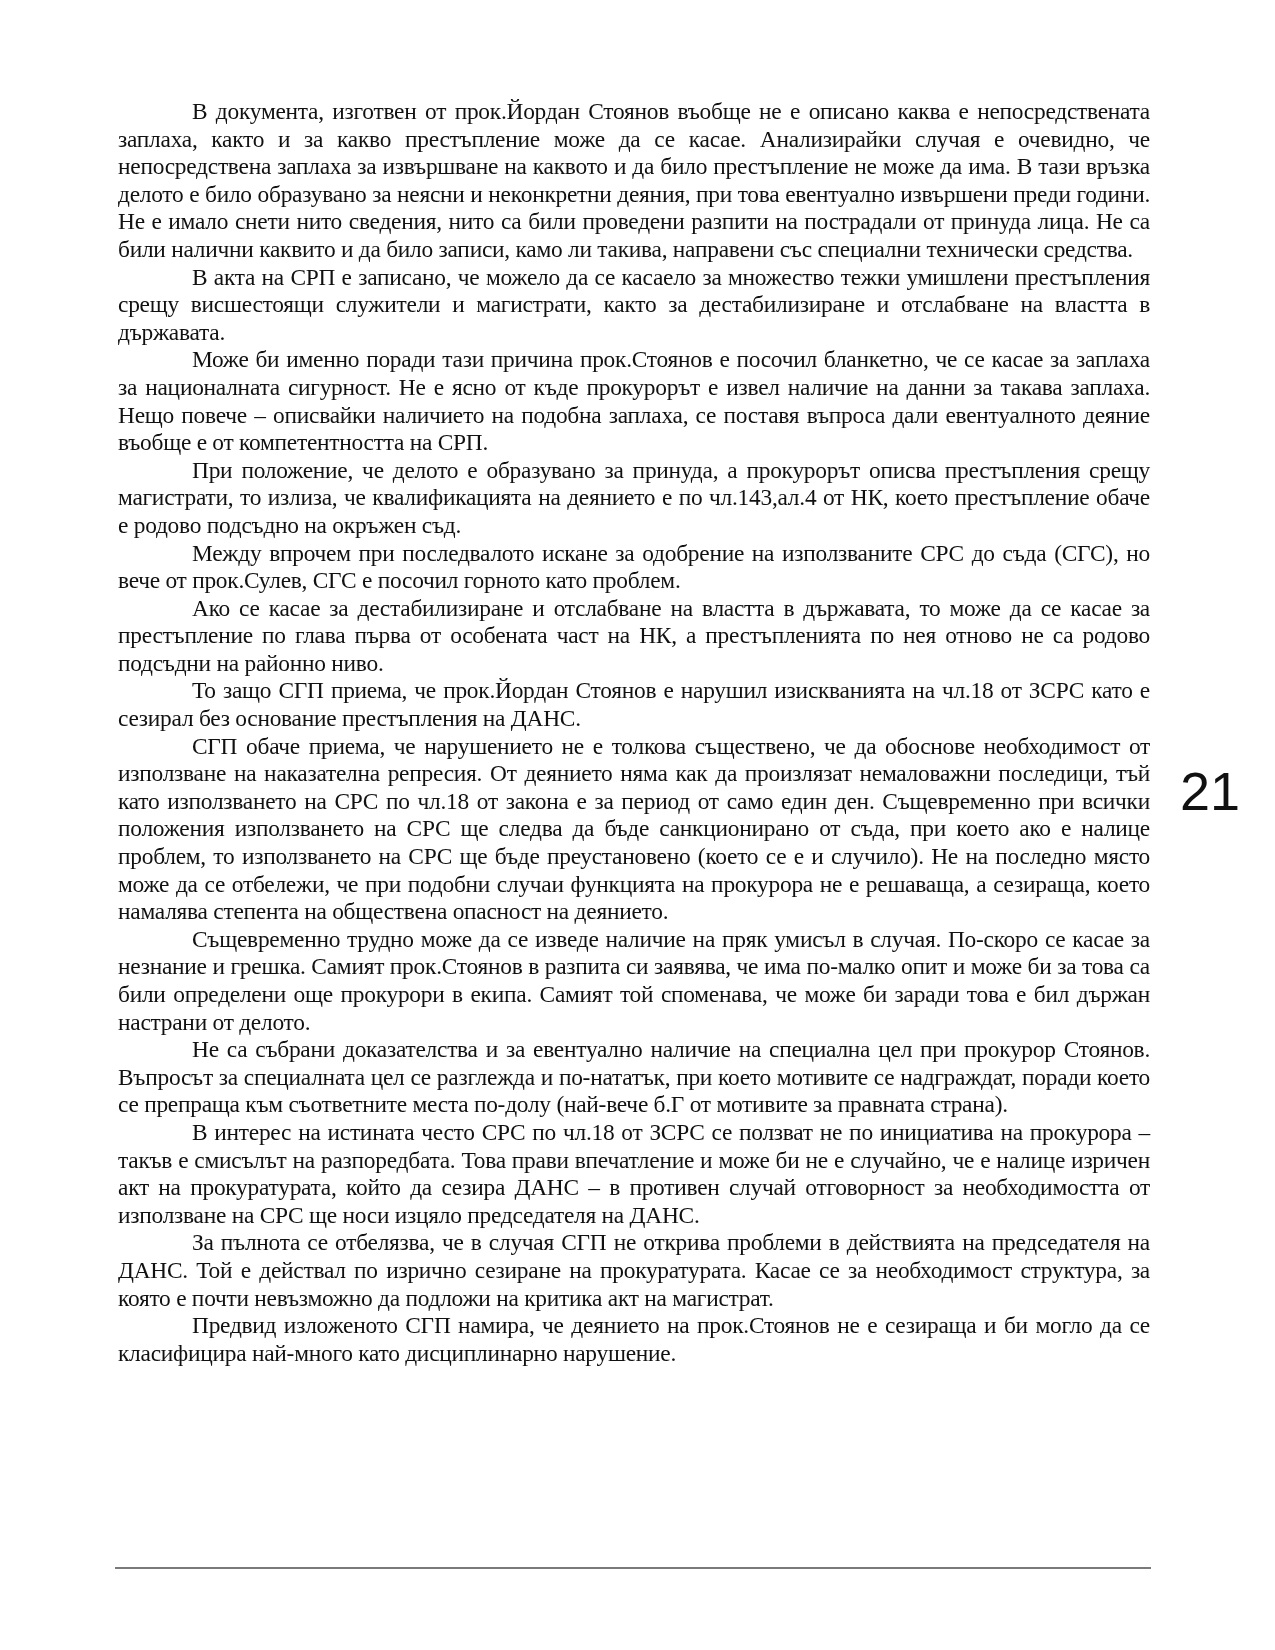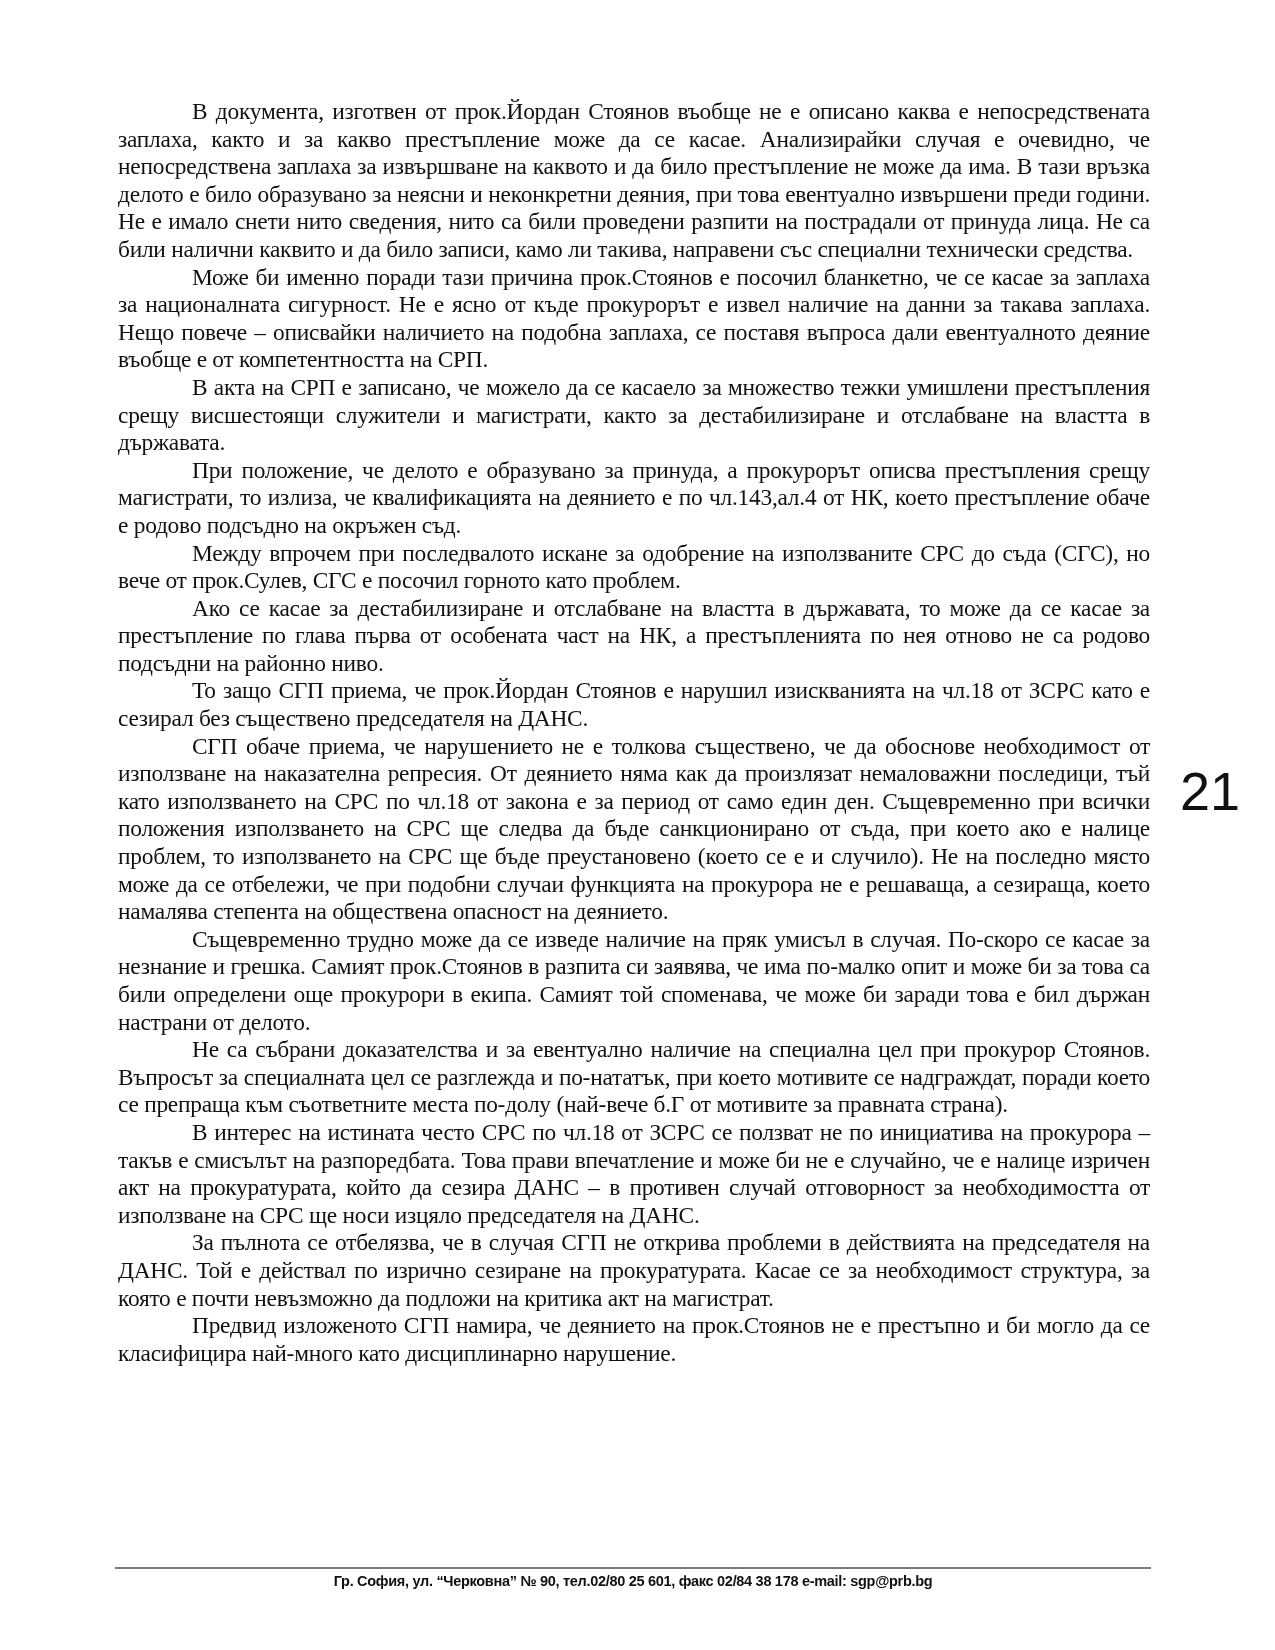--- a/index.html
+++ b/index.html
@@ -46,31 +46,30 @@
     letter-spacing: -0.3px;
     color: #111;
   }
 </style>
 </head>
 <body>
 
 <div class="page">
   <div class="body-text">
     <p>В документа, изготвен от прок.Йордан Стоянов въобще не е описано каква е непосредствената заплаха, както и за какво престъпление може да се касае. Анализирайки случая е очевидно, че непосредствена заплаха за извършване на каквото и да било престъпление не може да има. В тази връзка делото е било образувано за неясни и неконкретни деяния, при това евентуално извършени преди години. Не е имало снети нито сведения, нито са били проведени разпити на пострадали от принуда лица. Не са били налични каквито и да било записи, камо ли такива, направени със специални технически средства.</p>
+    <p>В акта на СРП е записано, че можело да се касаело за множество тежки умишлени престъпления срещу висшестоящи служители и магистрати, както за дестабилизиране и отслабване на властта в държавата.</p>
     <p>Може би именно поради тази причина прок.Стоянов е посочил бланкетно, че се касае за заплаха за националната сигурност. Не е ясно от къде прокурорът е извел наличие на данни за такава заплаха. Нещо повече – описвайки наличието на подобна заплаха, се поставя въпроса дали евентуалното деяние въобще е от компетентността на СРП.</p>
-    <p>В акта на СРП е записано, че можело да се касаело за множество тежки умишлени престъпления срещу висшестоящи служители и магистрати, както за дестабилизиране и отслабване на властта в държавата.</p>
     <p>При положение, че делото е образувано за принуда, а прокурорът описва престъпления срещу магистрати, то излиза, че квалификацията на деянието е по чл.143,ал.4 от НК, което престъпление обаче е родово подсъдно на окръжен съд.</p>
     <p>Между впрочем при последвалото искане за одобрение на използваните СРС до съда (СГС), но вече от прок.Сулев, СГС е посочил горното като проблем.</p>
     <p>Ако се касае за дестабилизиране и отслабване на властта в държавата, то може да се касае за престъпление по глава първа от особената част на НК, а престъпленията по нея отново не са родово подсъдни на районно ниво.</p>
-    <p>То защо СГП приема, че прок.Йордан Стоянов е нарушил изискванията на чл.18 от ЗСРС като е сезирал без съществено председателя на ДАНС.</p>
+    <p>То защо СГП приема, че прок.Йордан Стоянов е нарушил изискванията на чл.18 от ЗСРС като е сезирал без основание престъпления на ДАНС.</p>
     <p>СГП обаче приема, че нарушението не е толкова съществено, че да обоснове необходимост от използване на наказателна репресия. От деянието няма как да произлязат немаловажни последици, тъй като използването на СРС по чл.18 от закона е за период от само един ден. Същевременно при всички положения използването на СРС ще следва да бъде санкционирано от съда, при което ако е налице проблем, то използването на СРС ще бъде преустановено (което се е и случило). Не на последно място може да се отбележи, че при подобни случаи функцията на прокурора не е решаваща, а сезираща, което намалява степента на обществена опасност на деянието.</p>
     <p>Същевременно трудно може да се изведе наличие на пряк умисъл в случая. По-скоро се касае за незнание и грешка. Самият прок.Стоянов в разпита си заявява, че има по-малко опит и може би за това са били определени още прокурори в екипа. Самият той споменава, че може би заради това е бил държан настрани от делото.</p>
     <p>Не са събрани доказателства и за евентуално наличие на специална цел при прокурор Стоянов. Въпросът за специалната цел се разглежда и по-нататък, при което мотивите се надграждат, поради което се препраща към съответните места по-долу (най-вече б.Г от мотивите за правната страна).</p>
     <p>В интерес на истината често СРС по чл.18 от ЗСРС се ползват не по инициатива на прокурора – такъв е смисълът на разпоредбата. Това прави впечатление и може би не е случайно, че е налице изричен акт на прокуратурата, който да сезира ДАНС – в противен случай отговорност за необходимостта от използване на СРС ще носи изцяло председателя на ДАНС.</p>
     <p>За пълнота се отбелязва, че в случая СГП не открива проблеми в действията на председателя на ДАНС. Той е действал по изрично сезиране на прокуратурата. Касае се за необходимост структура, за която е почти невъзможно да подложи на критика акт на магистрат.</p>
-    <p>Предвид изложеното СГП намира, че деянието на прок.Стоянов не е престъпно и би могло да се класифицира най-много като дисциплинарно нарушение.</p>
+    <p>Предвид изложеното СГП намира, че деянието на прок.Стоянов не е сезираща и би могло да се класифицира най-много като дисциплинарно нарушение.</p>
   </div>
 
   <div class="page-number">21</div>
 
   <div class="footer-rule"></div>
-  <div class="footer-text">Гр. София, ул. “Черковна” № 90, тел.02/80 25 601, факс 02/84 38 178 e-mail: sgp@prb.bg</div>
 </div>
 
 </body></html>

